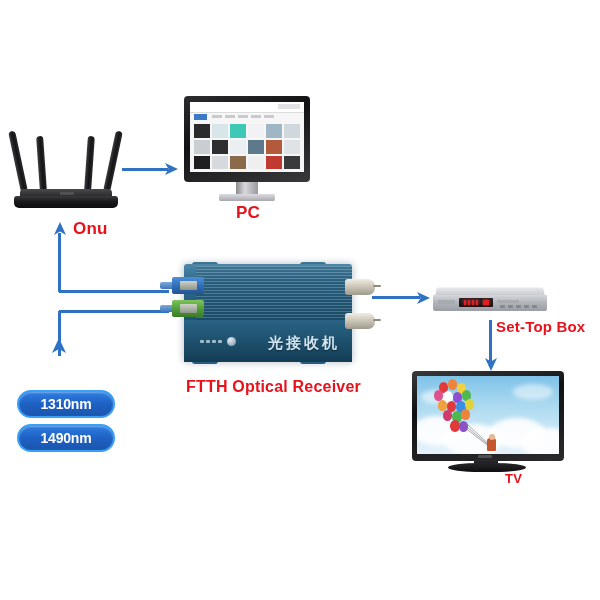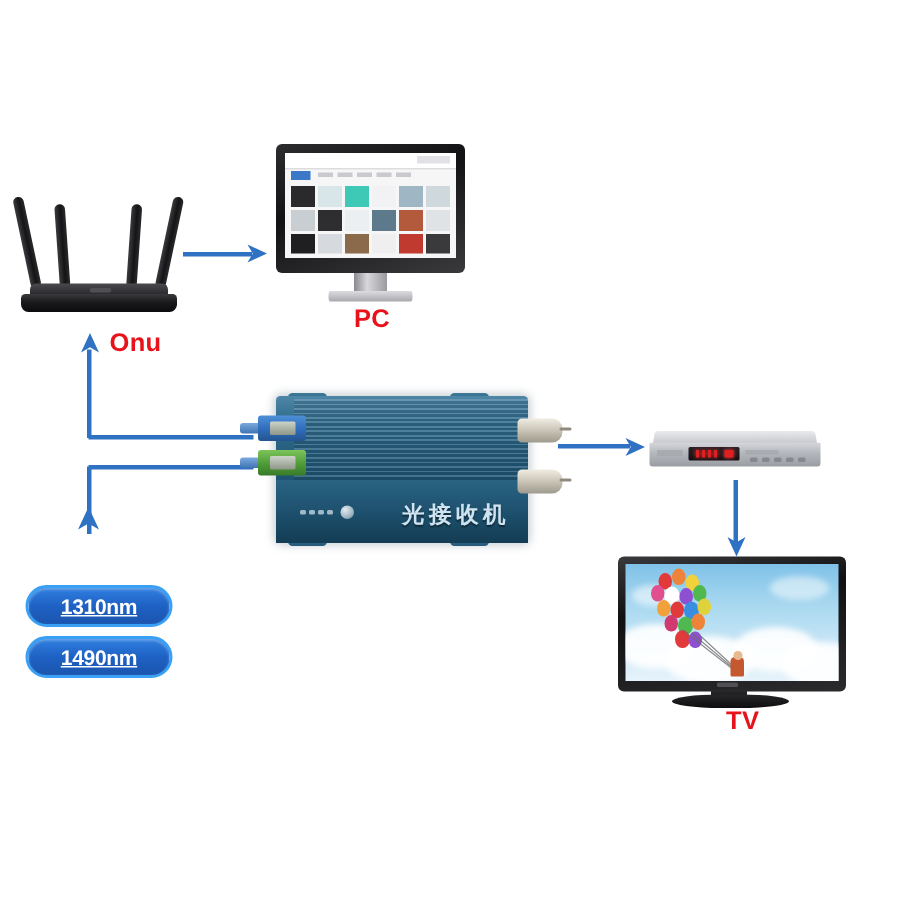--- a/index.html
+++ b/index.html
@@ -34,21 +34,20 @@
     align-items: center;
     justify-content: center;
     background: linear-gradient(180deg, #2f7fe0 0%, #1e61c4 50%, #1b55ae 100%);
     border: 2px solid #3aa0f5;
     border-radius: 14px;
     color: #ffffff;
     font-weight: bold;
     font-size: 14px;
     letter-spacing: -0.2px;
     box-shadow: inset 0 1px 2px rgba(255,255,255,.35);
-    text-decoration: underline;
   }
 
   
   .router-body {
     position: absolute;
     background: linear-gradient(180deg, #3a3a3c 0%, #1a1a1c 45%, #0c0c0e 100%);
     border-radius: 3px 3px 5px 5px;
   }
   .router-top {
     position: absolute;
@@ -379,39 +378,41 @@
 
     <div class="sc-boot" style="left:160px; top:305px; width:14px; height:7px;"></div>
     <div class="sc-green" style="left:172px; top:300px; width:32px; height:17px;"></div>
     <div class="sc-core" style="left:180px; top:304px; width:17px; height:9px;"></div>
 
     <div class="f-conn" style="left:345px; top:279px; width:30px; height:16px;"></div>
     <div class="f-pin" style="left:373px; top:285px; width:8px; height:2px;"></div>
     <div class="f-conn" style="left:345px; top:313px; width:30px; height:16px;"></div>
     <div class="f-pin" style="left:373px; top:319px; width:8px; height:2px;"></div>
   </div>
+  <div class="label-red abs" style="left:186px; top:378px; font-size:16px;">FTTH Optical Receiver</div>
 
   <div>
     <div class="stb-top" style="left:436px; top:287px; width:108px; height:9px; transform:perspective(120px) rotateX(22deg);"></div>
     <div class="stb-front" style="left:433px; top:295px; width:114px; height:16px;"></div>
     <div class="stb-display" style="left:459px; top:298px; width:34px; height:9px;">
       <div class="stb-digit" style="left:5px;  top:2px; width:2px; height:5px;"></div>
       <div class="stb-digit" style="left:9px;  top:2px; width:2px; height:5px;"></div>
       <div class="stb-digit" style="left:13px; top:2px; width:2px; height:5px;"></div>
       <div class="stb-digit" style="left:17px; top:2px; width:2px; height:5px;"></div>
       <div class="stb-digit" style="left:24px; top:2px; width:6px; height:5px;"></div>
     </div>
     <div class="stb-vent" style="left:438px; top:300px; width:17px; height:4px;"></div>
     <div class="stb-vent" style="left:497px; top:300px; width:22px; height:3px;"></div>
     <div class="stb-btn" style="left:500px; top:305px; width:5px; height:3px;"></div>
     <div class="stb-btn" style="left:508px; top:305px; width:5px; height:3px;"></div>
     <div class="stb-btn" style="left:516px; top:305px; width:5px; height:3px;"></div>
     <div class="stb-btn" style="left:524px; top:305px; width:5px; height:3px;"></div>
     <div class="stb-btn" style="left:532px; top:305px; width:5px; height:3px;"></div>
   </div>
+  <div class="label-red abs" style="left:496px; top:318px; font-size:15px;">Set-Top Box</div>
 
   <div>
     <div class="tv-bezel" style="left:412px; top:371px; width:152px; height:90px;"></div>
     <div class="tv-screen" style="left:417px; top:376px; width:142px; height:78px;">
 
       <div class="cloud" style="left:-6px;  top:40px; width:52px; height:30px;"></div>
       <div class="cloud" style="left:26px;  top:48px; width:60px; height:32px;"></div>
       <div class="cloud" style="left:72px;  top:42px; width:56px; height:30px;"></div>
       <div class="cloud" style="left:104px; top:52px; width:54px; height:30px;"></div>
       <div class="cloud" style="left:4px;   top:14px; width:30px; height:14px; opacity:.55;"></div>
@@ -437,21 +438,21 @@
       <svg width="60" height="34" viewBox="0 0 60 34" style="position:absolute; left:30px; top:42px;">
         <path d="M8,2 L44,30 M14,4 L45,30 M20,6 L46,30" stroke="#6b6b6b" stroke-width="0.7" fill="none" opacity="0.8"></path>
       </svg>
       <div class="abs" style="left:70px; top:62px; width:9px; height:13px; background:#c4582e; border-radius:3px 3px 1px 1px;"></div>
       <div class="abs" style="left:72px; top:58px; width:6px; height:6px; background:#e8b98e; border-radius:50%;"></div>
     </div>
     <div class="tv-brand" style="left:478px; top:455px; width:14px; height:3px;"></div>
     <div class="tv-stand-neck" style="left:474px; top:460px; width:24px; height:6px;"></div>
     <div class="tv-stand-base" style="left:448px; top:463px; width:78px; height:9px;"></div>
   </div>
-  <div class="label-red abs" style="left:484px; top:471px; font-size:17px;">TV</div>
+  <div class="label-red abs" style="left:505px; top:471px; font-size:13px;">TV</div>
 
   <div class="pill" style="left:17px; top:390px; width:94px; height:24px;">
     <span>1310nm</span>
   </div>
   <div class="pill" style="left:17px; top:424px; width:94px; height:24px;">
     <span>1490nm</span>
   </div>
 
 </div>
 

